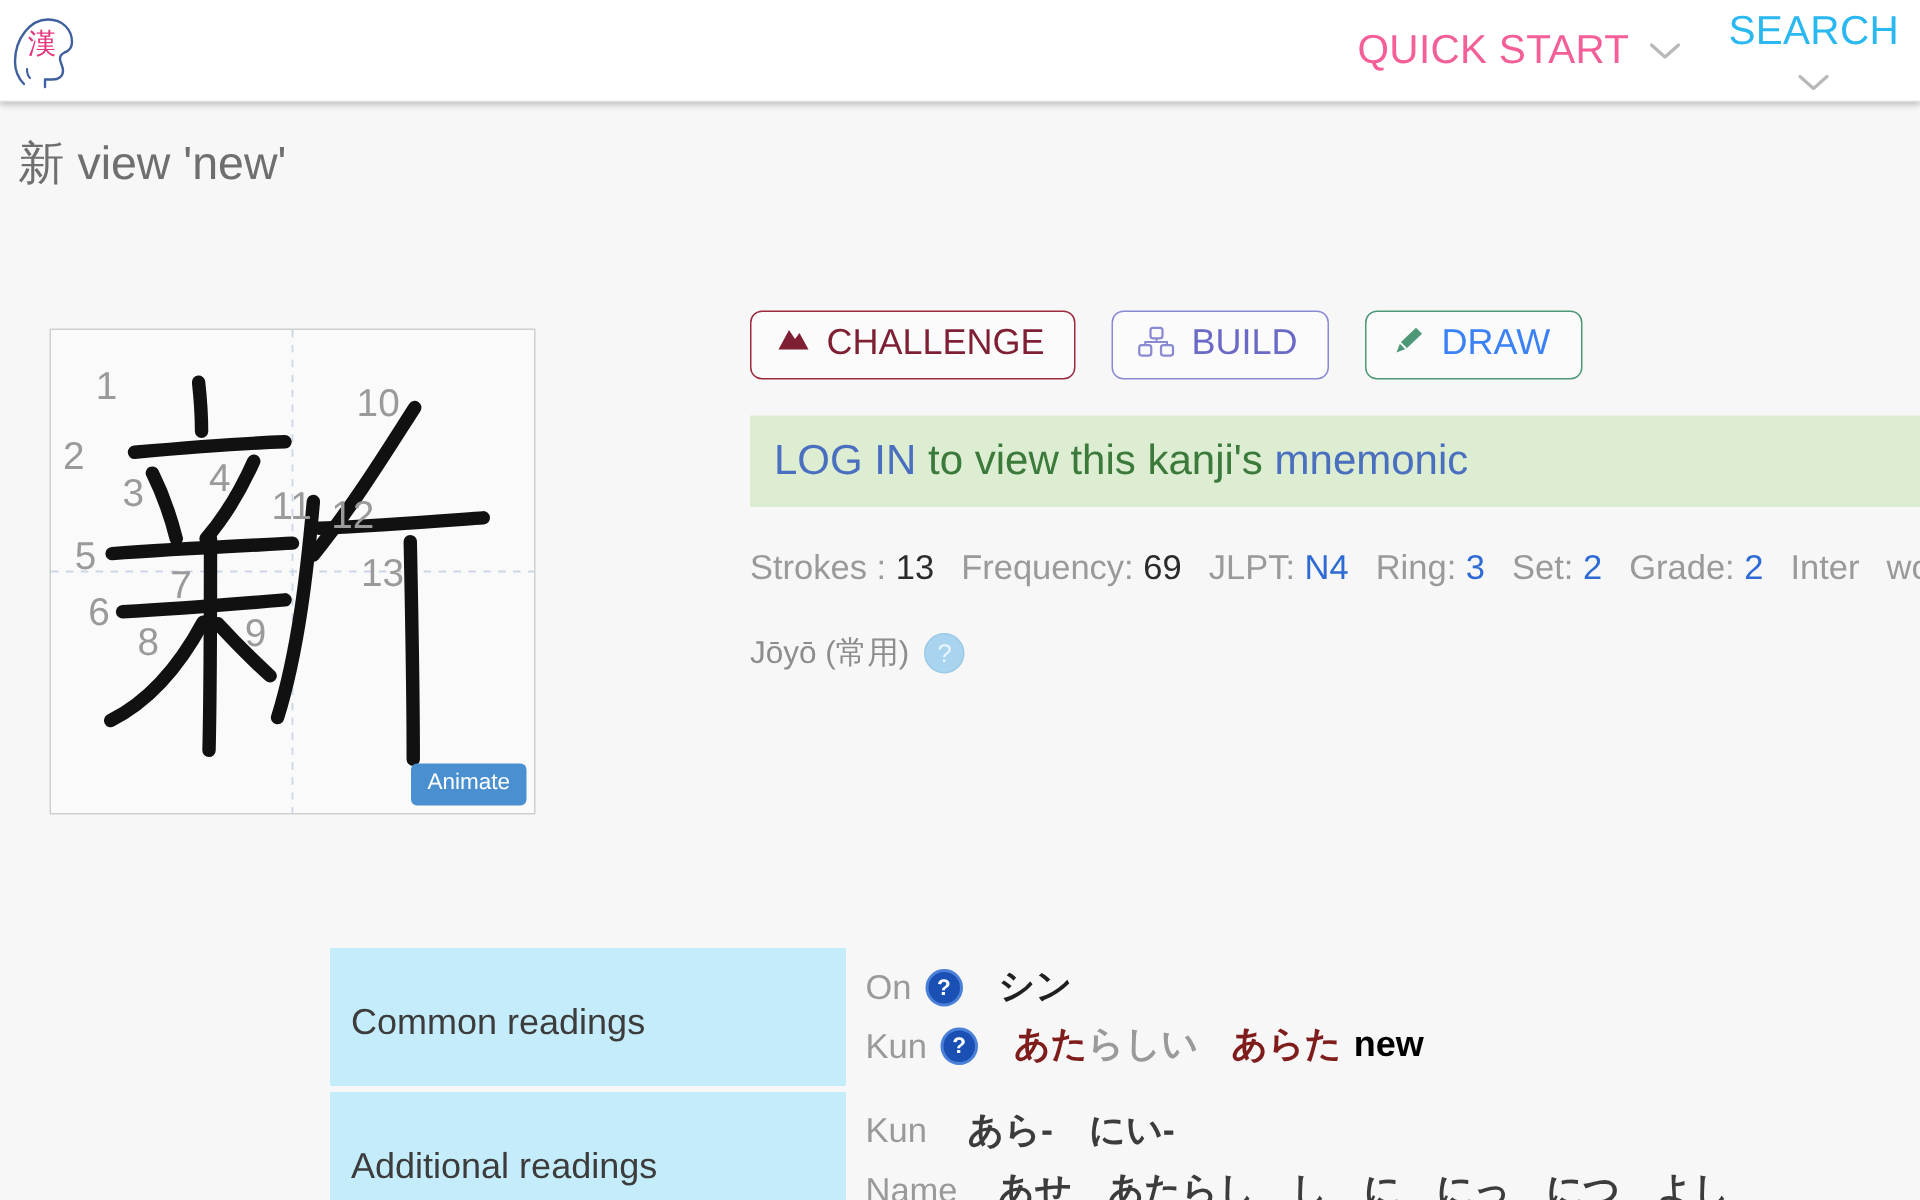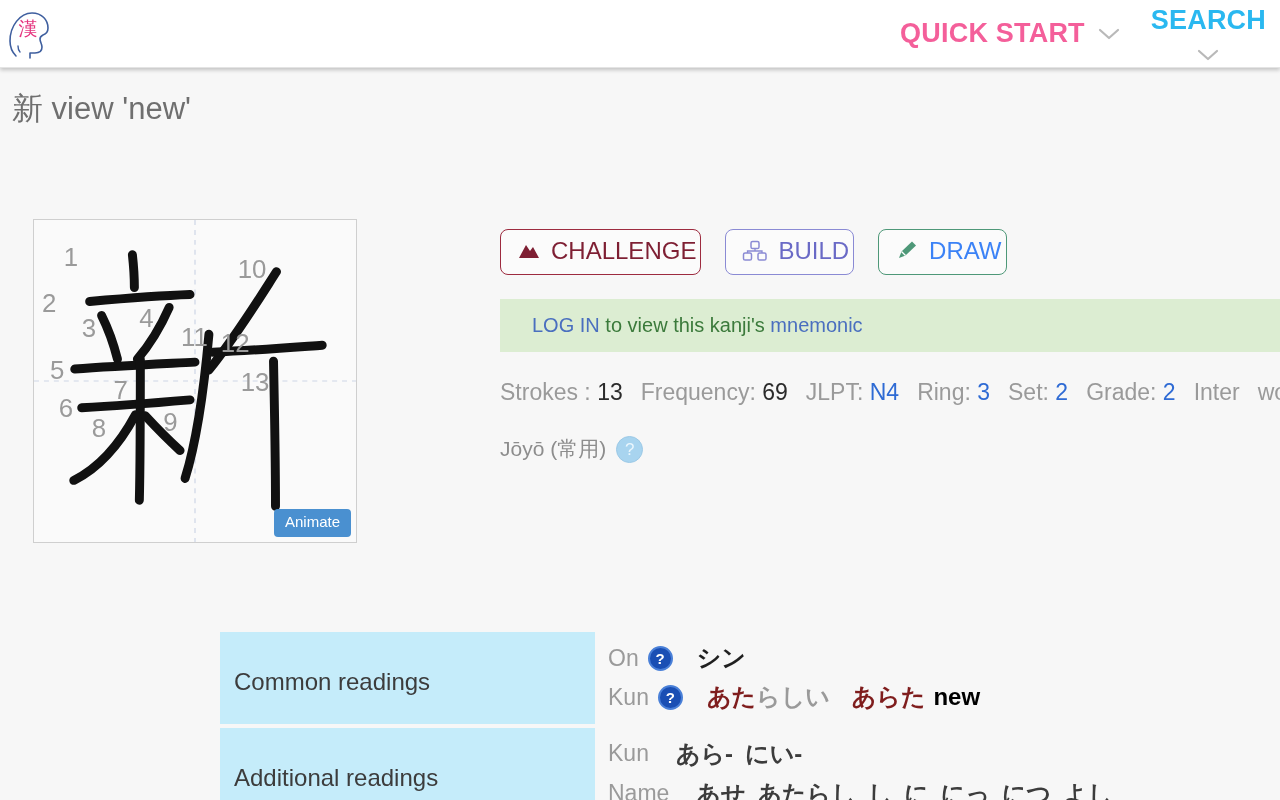--- a/index.html
+++ b/index.html
@@ -21,21 +21,21 @@
     display: flex; align-items: center;
     z-index: 20;
   }
   .brand { display: flex; align-items: center; padding-left: 6px; }
   .brand-logo { width: 46px; height: 52px; display: block; }
   .brand-name {
     font-size: 46px; color: #1a1a1a; font-weight: 400;
     letter-spacing: -0.5px; line-height: 1; margin-left: 6px;
     margin-top: -2px;
   }
-  .nav { margin-left: auto; display: flex; align-items: center; padding-right: 14px; font-weight: bold; }
+  .nav { margin-left: auto; display: flex; align-items: center; padding-right: 14px; }
   .nav-item {
     display: flex; align-items: center; gap: 12px;
     font-size: 27px; letter-spacing: 0.2px; cursor: pointer;
     margin-left: 30px;
   }
   .nav-quickstart { color: #f45f9a; }
   .nav-search { color: #2ab8f0; flex-direction: column; }
   .chev { display: inline-block; }
   .chev svg { display: block; }
 
@@ -62,35 +62,35 @@
     background: #4a90d0; color: #ffffff;
     font-size: 15px; padding: 5px 11px 6px;
     border-radius: 4px; cursor: pointer; line-height: 1.1;
   }
 
   
   .right-col { position: absolute; left: 500px; top: 78px; width: 820px; }
 
   .btn-row { display: flex; gap: 24px; }
   .act-btn {
-    display: inline-flex; align-items: center; gap: 10px;
+    display: inline-flex; align-items: flex-start; gap: 10px;
     border-radius: 8px; background: #fbfbfb;
-    font-size: 24px; padding: 9px 4px 11px 16px;
-    cursor: pointer; white-space: nowrap; line-height: 1; margin-top: 22px;
+    font-size: 24px; padding: 9px 20px 11px 16px;
+    cursor: pointer; white-space: nowrap; line-height: 1;
   }
   .btn-challenge { border: 1.5px solid #9d2b3f; color: #7e1f33; }
   .btn-build { border: 1.5px solid #8a8ad4; color: #6a6ac6; }
   .btn-draw { border: 1.5px solid #4e9878; color: #3b82f6; }
   .act-btn svg { display: block; flex: none; }
 
   .login-banner {
     margin-top: 24px;
     background: #dcedd2;
-    padding: 16px 32px 17px;
-    font-size: 20px; color: #3b7a3b; line-height: 1;
+    padding: 16px 16px 17px;
+    font-size: 28px; color: #3b7a3b; line-height: 1;
     width: 780px;
   }
   .login-banner a { color: #4a6fbf; text-decoration: none; cursor: pointer; }
 
   .stats {
     margin-top: 24px;
     font-size: 23px; color: #9a9a9a; line-height: 1.45;
     width: 830px;
   }
   .stats .v-dark { color: #2b2b2b; }
@@ -110,21 +110,21 @@
   }
 
   
   .info-table {
     position: absolute; left: 220px; top: 503px;
     width: 1080px;
   }
   .info-row { display: flex; align-items: stretch; }
   .info-row + .info-row { margin-top: 4px; }
   .info-label {
-    width: 375px; flex: none;
+    width: 344px; flex: none;
     background: #c5ecfa;
     font-size: 24px; color: #3c3c3c;
     padding: 36px 0 0 14px;
   }
   .info-value { flex: 1; padding: 14px 0 0 13px; }
 
   .read-line { display: flex; align-items: center; font-size: 23px; line-height: 1; margin-bottom: 14px; }
   .read-tag { color: #9a9a9a; margin-right: 9px; }
   .help-dark {
     width: 25px; height: 25px; border-radius: 50%;
@@ -135,21 +135,21 @@
     cursor: pointer; line-height: 1; flex: none;
   }
   .read-vals { margin-left: 24px; display: flex; align-items: center; gap: 22px; }
   .rd { font-size: 24px; color: #1f1f1f; cursor: pointer; font-weight: bold; }
   .rd-blue { color: #7f1d1d; }
   .rd-grey { color: #9a9a9a; }
   .rd-mean { color: #000000; margin-left: -14px; }
 
   .row-additional .read-line { margin-bottom: 16px; }
   .row-additional .read-tag { color: #9a9a9a; font-size: 23px; }
-  .row-additional .read-vals { margin-left: 18px; gap: 12px; }
+  .row-additional .read-vals { margin-left: 18px; gap: 24px; }
   .row-additional .rd { color: #3c3c3c; }
 
   .sn { fill: #9a9a9a; font-size: 26px; font-family: "Liberation Sans", sans-serif; }
 </style>
 </head>
 <body>
 
 <div id="page">
 
   <div class="header">

